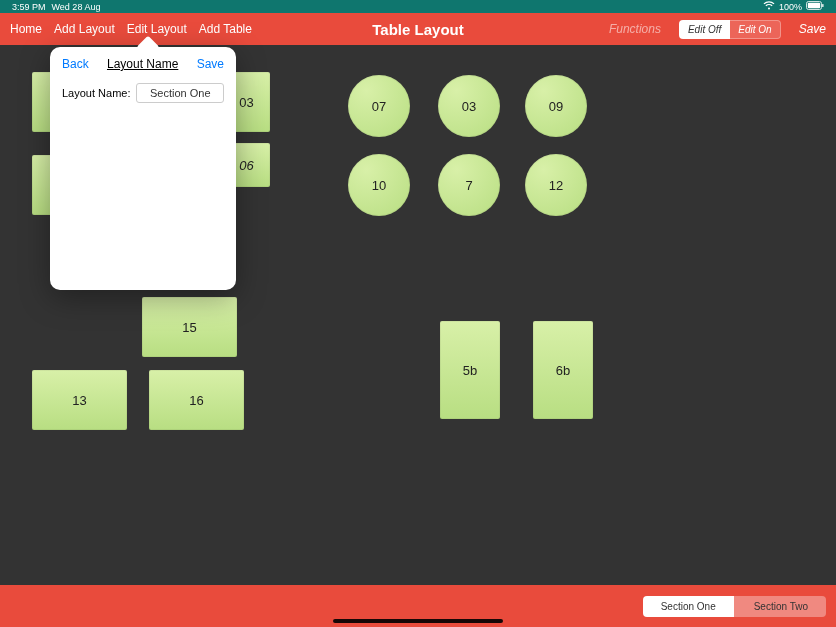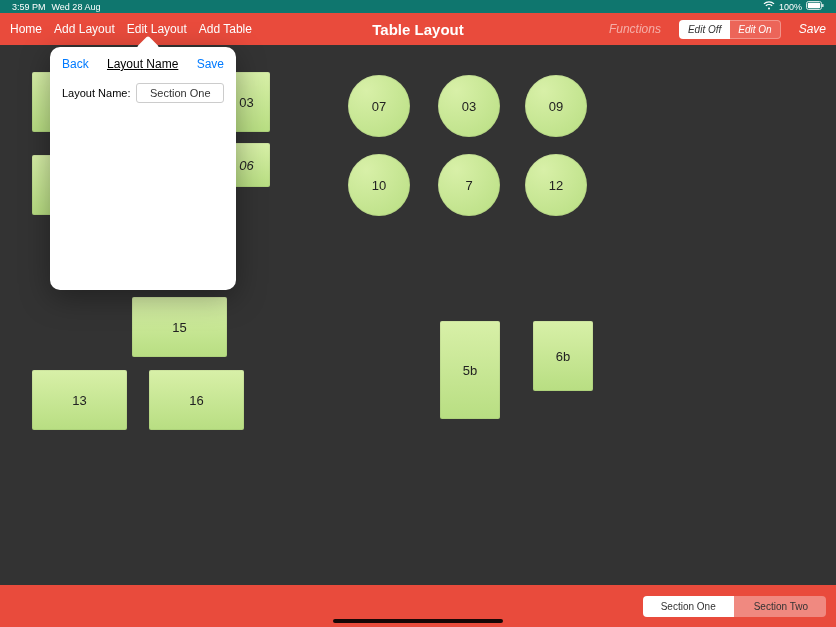--- a/index.html
+++ b/index.html
@@ -37,27 +37,27 @@
     .t06 { left: 223px; top: 98px; width: 47px; height: 44px; font-style: italic; }
 
     .t07 { left: 348px; top: 30px;  width: 62px; height: 62px; }
     .t08 { left: 438px; top: 30px;  width: 62px; height: 62px; }
     .t09 { left: 525px; top: 30px;  width: 62px; height: 62px; }
     .t10 { left: 348px; top: 109px; width: 62px; height: 62px; }
     .t11 { left: 438px; top: 109px; width: 62px; height: 62px; }
     .t12 { left: 525px; top: 109px; width: 62px; height: 62px; }
 
     .t14 { left: 32px;  top: 252px; width: 95px; height: 60px; }
-    .t15 { left: 132px; top: 252px; width: 95px; height: 60px; }
+    .t15 { left: 142px; top: 252px; width: 95px; height: 60px; }
     .t13 { left: 32px;  top: 325px; width: 95px; height: 60px; }
     .t16 { left: 149px; top: 325px; width: 95px; height: 60px; }
 
     .t4a { left: 349px; top: 276px; width: 60px; height: 98px; }
     .t5b { left: 440px; top: 276px; width: 60px; height: 98px; }
-    .t6b { left: 533px; top: 276px; width: 60px; height: 70px; }
+    .t6b { left: 533px; top: 276px; width: 60px; height: 98px; }
 
     
     .popover { position: absolute; left: 50px; top: 47px; width: 186px; height: 243px; background: #fff; border-radius: 10px; box-shadow: 0 8px 30px rgba(0,0,0,0.35); }
     .popover::before { content: ""; position: absolute; top: -8px; left: 90px; width: 16px; height: 16px; background: #fff; transform: rotate(45deg); border-radius: 2px; }
     .pop-header { display: flex; align-items: center; justify-content: space-between; padding: 10px 12px 5px; font-size: 12px; position: relative; z-index: 1; }
     .pop-back { color: #007AFF; }
     .pop-title { color: #000; font-weight: 500; text-decoration: underline; }
     .pop-save { color: #007AFF; }
     .pop-row { display: flex; align-items: center; gap: 6px; padding: 7px 12px; font-size: 11px; }
     .pop-row label { color: #000; white-space: nowrap; }

